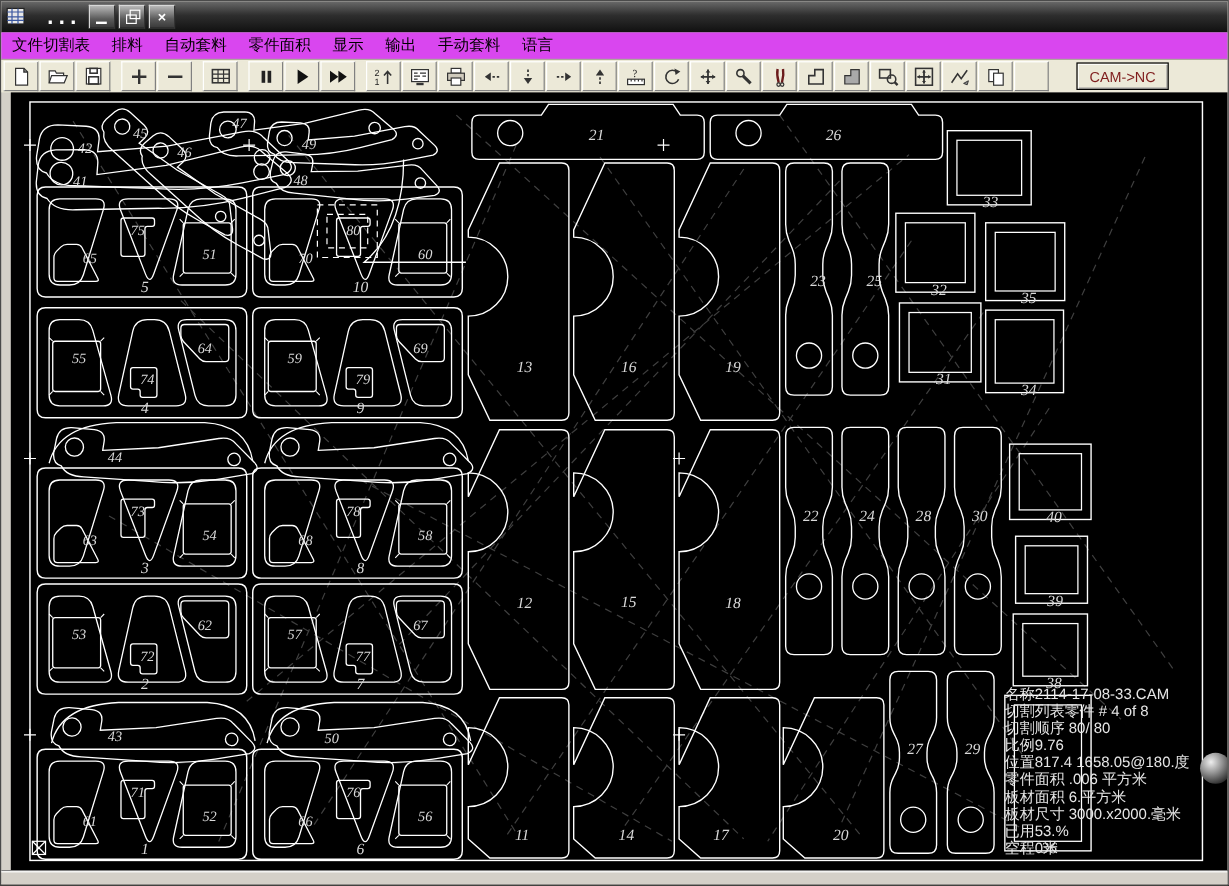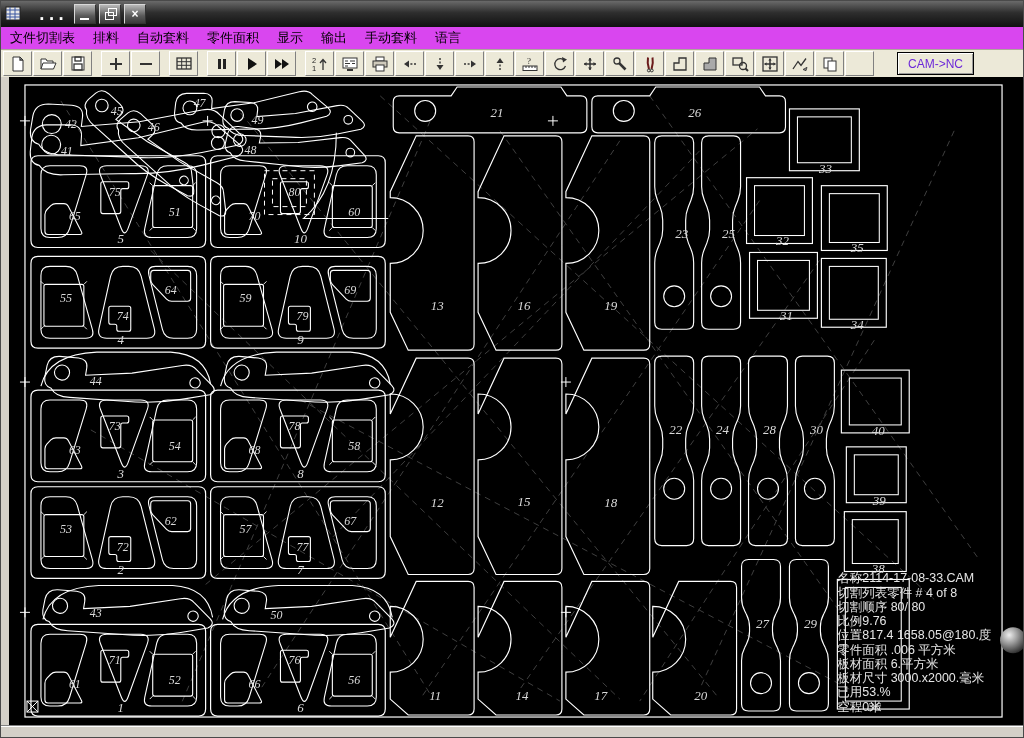--- a/index.html
+++ b/index.html
@@ -29,21 +29,21 @@
   
   #toolbar{position:absolute;left:0;top:49px;width:100%;height:27px;background:#ece9d8;
            display:flex;align-items:center;padding-left:2px;box-sizing:border-box;}
   .tbtn{width:27px;height:23px;margin-right:1px;background:#ece9d8;flex:0 0 auto;
         border:1px solid;border-color:#fff #808080 #808080 #fff;
         display:flex;align-items:center;justify-content:center;}
   .tbtn.gap{margin-left:8px;}
   .tbtn svg{display:block;}
   #camnc{margin-left:22px;height:21px;padding:0 10px;background:#ece9d8;
          border:1px solid #000;box-shadow:inset 1px 1px 0 #fff, inset -1px -1px 0 #9a9a9a;
-         font-size:12px;color:#6d28d9;display:flex;align-items:center;}
+         font-size:12px;color:#7f1d1d;display:flex;align-items:center;}
   
   #workspace{position:absolute;left:8px;right:0;top:76px;bottom:10px;background:#000;}
   #workspace svg{width:100%;height:100%;display:block;}
   
   #statusbar{position:absolute;left:0;bottom:0;width:100%;height:10px;background:#d4d0c8;
              border-top:1px solid #fff;box-shadow:0 -1px 0 #808080;}
   text{user-select:none;}
 </style>
 </head>
 <body>

